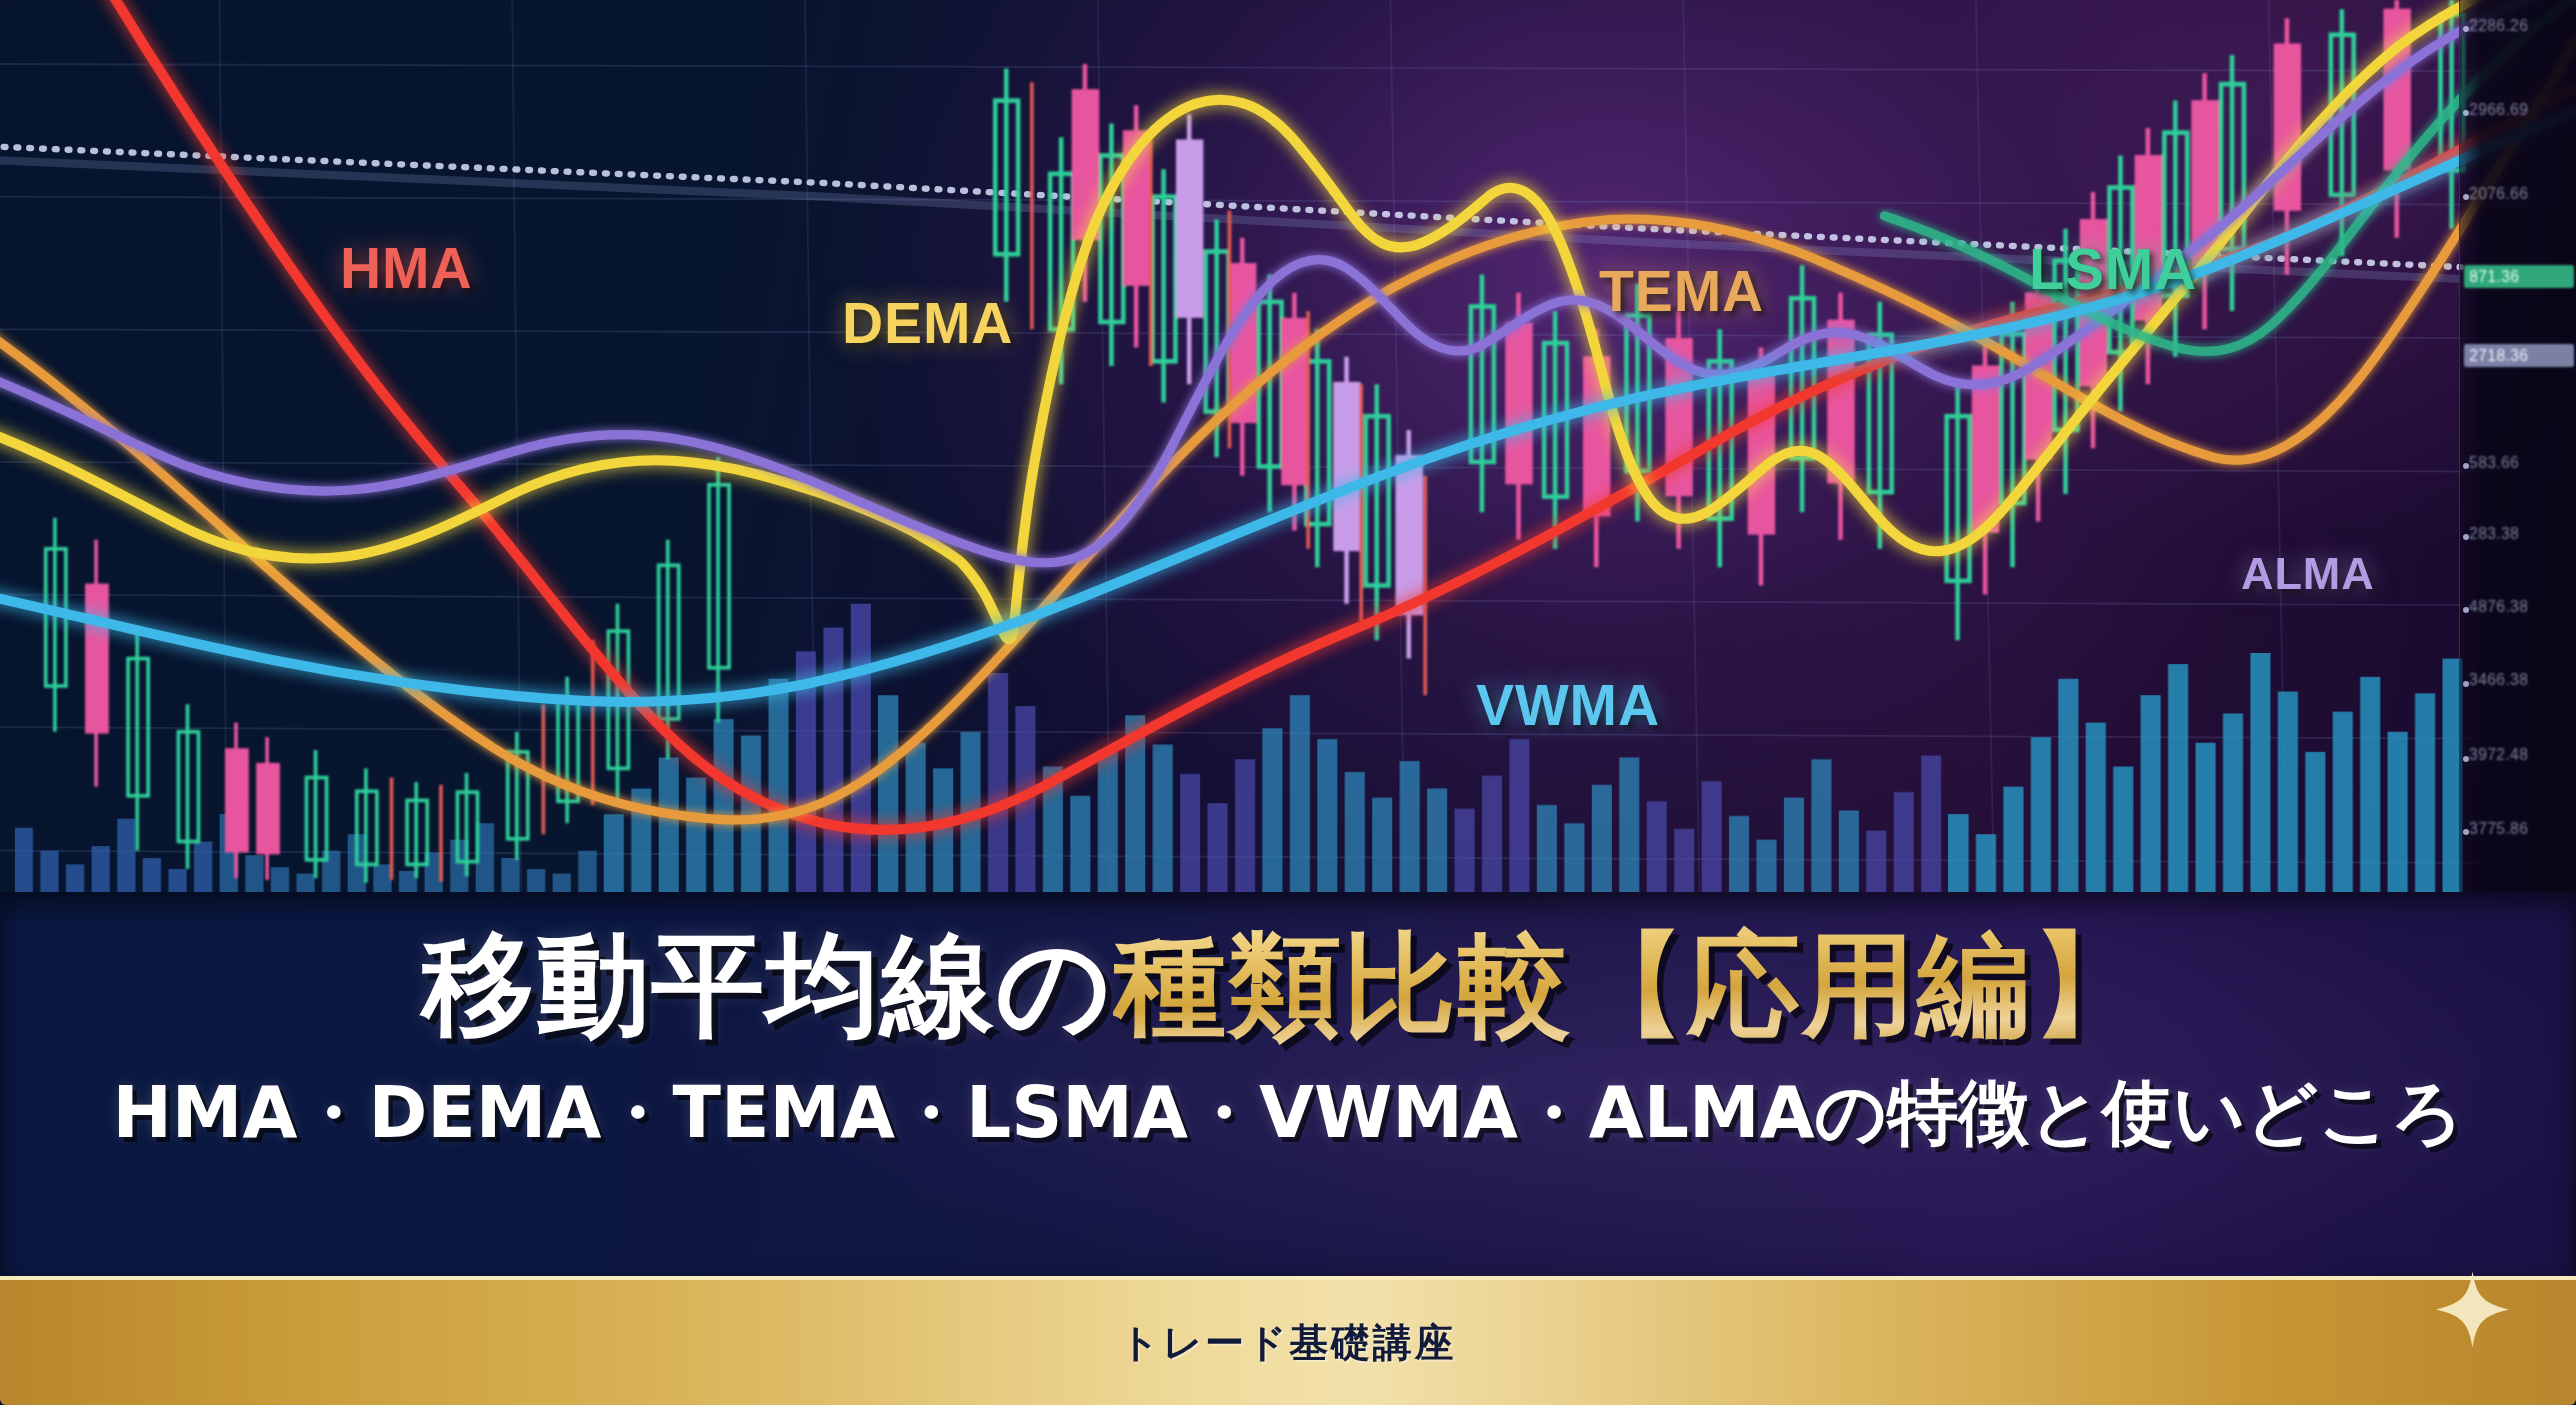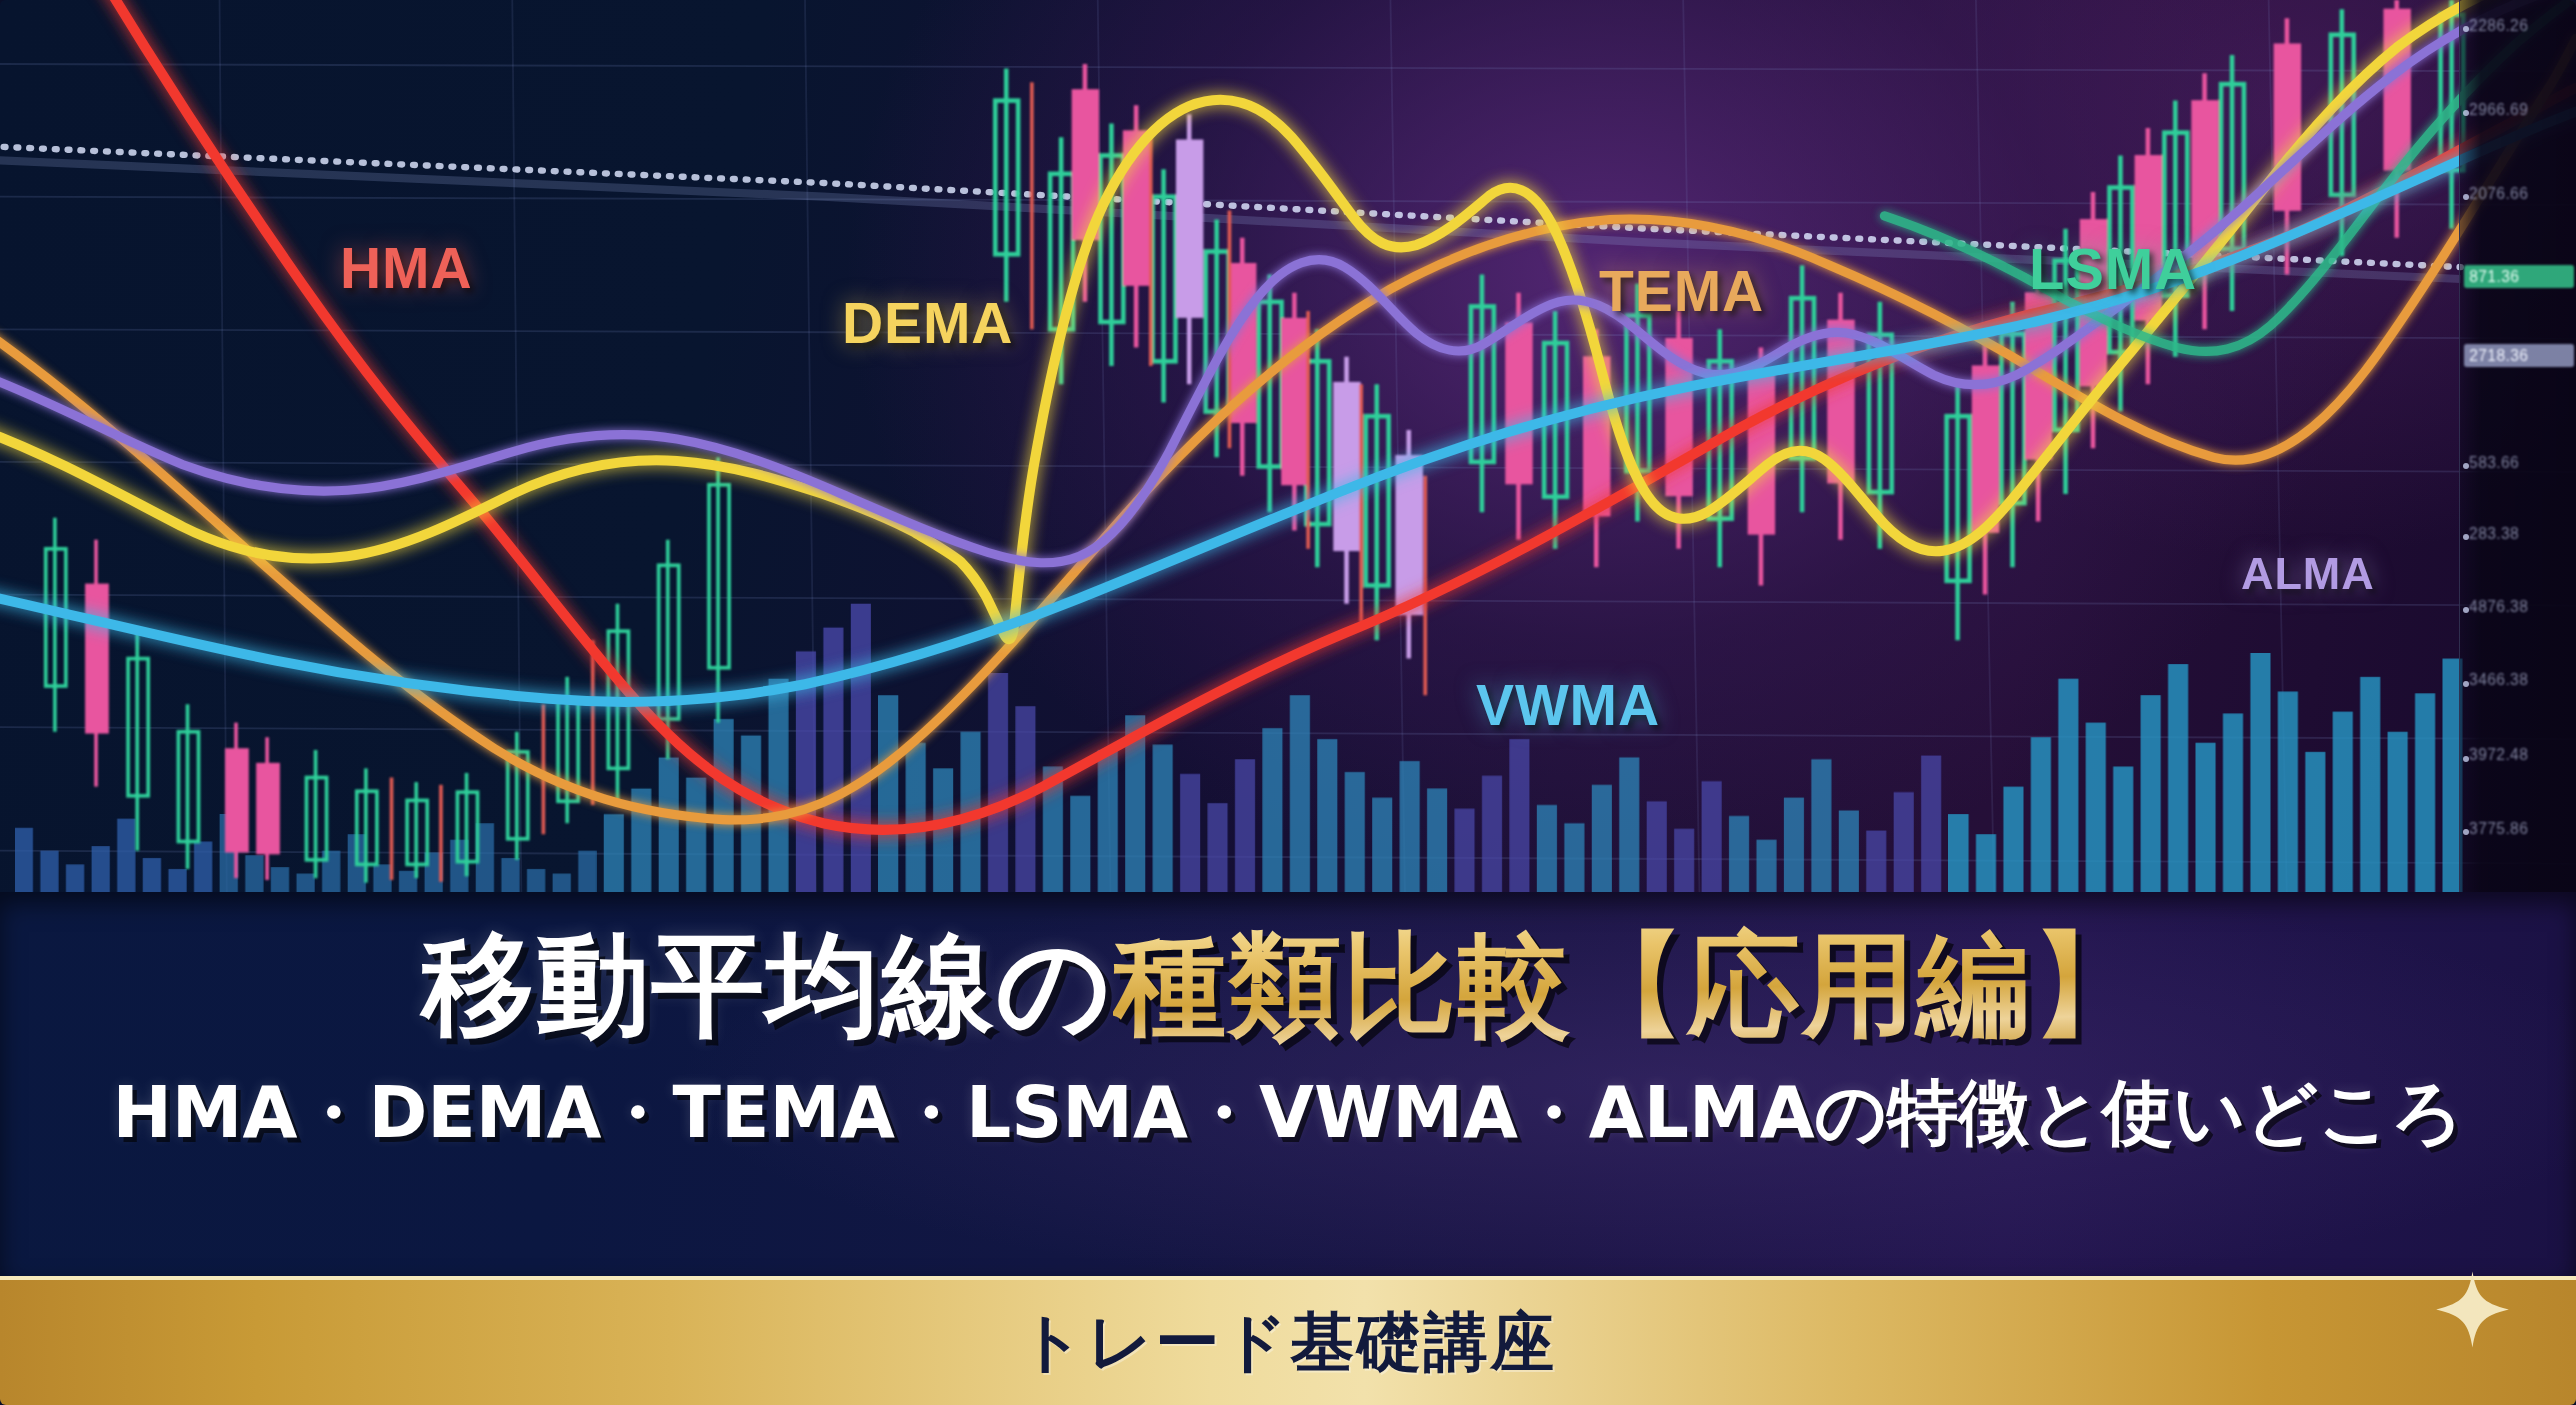--- a/index.html
+++ b/index.html
@@ -102,21 +102,21 @@
   
   #gold-bar{
     position:absolute;left:0;top:1276px;width:2576px;height:129px;
     background:linear-gradient(90deg,
       #b8862c 0%, #c89a36 10%, #d9b357 26%, #efdb9c 47%,
       #f2e1ab 53%, #dcb862 72%, #c79634 88%, #b8862c 100%);
     border-top:4.6px solid #f7eabb;
     display:flex;align-items:center;justify-content:center;
   }
   #gold-bar-text{
-    font-size:64px;font-weight:900;letter-spacing:2.7px;
+    font-size:39px;font-weight:900;letter-spacing:2.7px;
     color:#121a3c;
     font-family:Liberation Sans, sans-serif;
     text-shadow:1.8px 1.8px 0 rgba(255,255,255,.35);
   }
   #sparkle{
     position:absolute;left:2433px;top:1270px;width:79px;height:79px;
   }
 </style>
 </head>
 <body>

